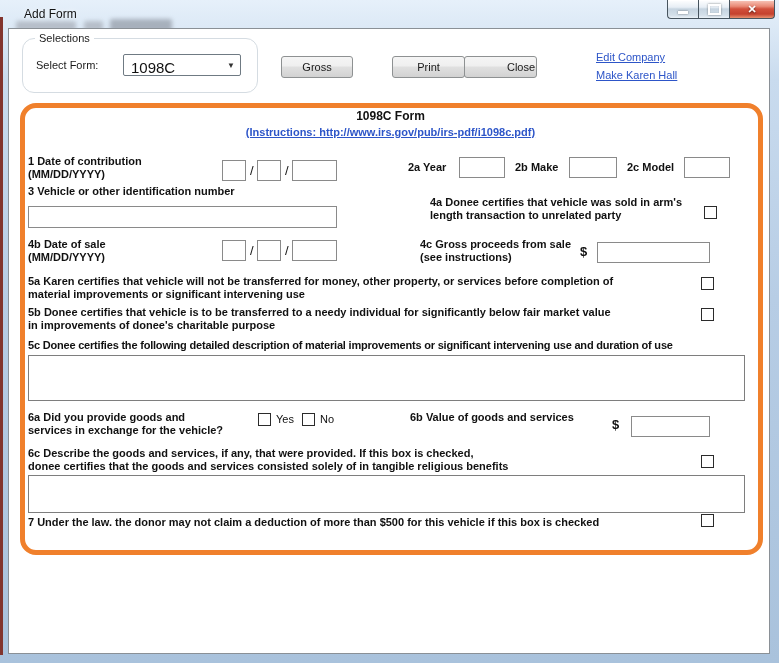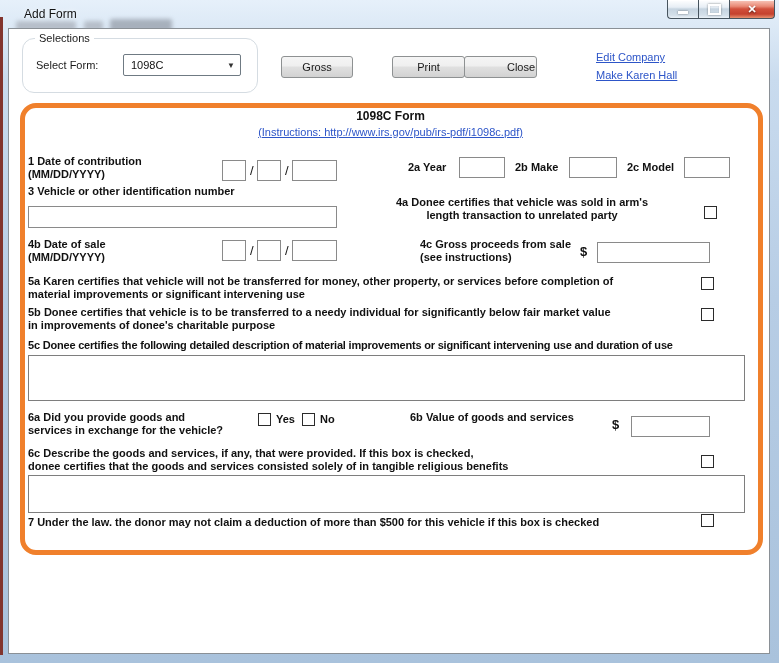--- a/index.html
+++ b/index.html
@@ -27,41 +27,41 @@
   .ico-min{width:10px;height:3px;background:#fff;box-shadow:0 0 2px rgba(0,0,0,.55);margin-top:6px;}
   .ico-max{width:9px;height:7px;border:2px solid #fff;box-shadow:0 0 2px rgba(0,0,0,.45), inset 0 0 1px rgba(0,0,0,.35);}
   .ico-close{color:#fff;font-size:11px;font-weight:bold;line-height:1;text-shadow:0 1px 2px rgba(0,0,0,.55);}
   
   #client{position:absolute;left:8px;top:28px;width:762px;height:626px;background:#fff;border:1px solid #8A9096;box-sizing:border-box;}
   
   .groupbox{position:absolute;left:22px;top:38px;width:234px;height:53px;border:1px solid #D5DCE2;border-radius:12px;}
   .legend{position:absolute;left:12px;top:-7px;background:#fff;padding:0 4px;font-size:11px;color:#1A1A1A;}
   .lbl{position:absolute;font-size:11px;color:#1A1A1A;}
   .combo{position:absolute;left:123px;top:54px;width:118px;height:22px;box-sizing:border-box;border:1px solid #6F7A83;border-radius:2px;background:#fff;cursor:default;}
-  .combo-value{position:absolute;left:7px;top:4px;font-size:11px;color:#111;}
+  .combo-value{position:absolute;left:7px;top:4px;font-size:15px;color:#111;}
   .combo-arrow{position:absolute;right:5px;top:6px;font-size:8px;color:#333;}
   
   .btn{position:absolute;top:56px;height:22px;box-sizing:border-box;border:1px solid #8E9192;border-radius:3px;
        background:linear-gradient(180deg,#F5F5F5 0%,#EFEFEF 45%,#E0E0E0 50%,#D2D2D2 100%);
        font-size:11px;color:#1A1A1A;text-align:center;line-height:20px;cursor:default;}
   .btn.save{left:281px;width:72px;}
   .btn.print{left:392px;width:73px;}
   .btn.closeb{left:464px;width:73px;padding-left:41px;}
   .link{position:absolute;font-size:11px;color:#2D55C8;text-decoration:underline;cursor:pointer;}
   .link.company{left:596px;top:51px;}
   .link.employee{left:596px;top:69px;}
   
   #formbox{position:absolute;left:20px;top:103px;width:733px;height:442px;box-sizing:content-box;border:5px solid #F0802C;border-radius:16px;}
   .center-line{position:absolute;left:20px;width:741px;text-align:center;}
   .form-title{top:109px;font-size:12px;font-weight:bold;color:#111;}
-  .instr{top:126px;font-size:11px;}
+  .instr{top:126px;font-size:11px;font-weight:bold;}
   .instr span{color:#2D55C8;text-decoration:underline;cursor:pointer;}
   
   .bl{position:absolute;font-size:11px;font-weight:bold;line-height:13px;color:#111;white-space:nowrap;}
-  .rl{position:absolute;font-size:11px;font-weight:bold;color:#111;white-space:nowrap;}
+  .rl{position:absolute;font-size:11px;font-weight:normal;color:#111;white-space:nowrap;}
   .cur{position:absolute;font-size:13px;font-weight:bold;color:#111;}
   .sep{position:absolute;font-size:13px;color:#111;}
   
   .inp{position:absolute;box-sizing:border-box;border:1px solid #8A8A8A;background:#fff;font-family:"Liberation Sans",sans-serif;font-size:11px;padding:1px 3px;}
   .ta{position:absolute;box-sizing:border-box;border:1px solid #7E7E7E;background:#fff;resize:none;font-family:"Liberation Sans",sans-serif;font-size:11px;padding:2px 3px;}
   .cb{position:absolute;width:13px;height:13px;box-sizing:border-box;border:1px solid #2B2B2B;background:#fff;cursor:default;}
 </style>
 </head>
 <body>
 
@@ -120,21 +120,21 @@
 
   <div class="bl" style="left:408px;top:161px;">2a Year</div>
   <input class="inp" style="left: 459px; top: 157px; width: 46px; height: 21px;">
   <div class="bl" style="left:515px;top:161px;">2b Make</div>
   <input class="inp" style="left: 569px; top: 157px; width: 48px; height: 21px;">
   <div class="bl" style="left:627px;top:161px;">2c Model</div>
   <input class="inp" style="left: 684px; top: 157px; width: 46px; height: 21px;">
 
   <div class="bl" style="left:28px;top:185px;">3 Vehicle or other identification number</div>
   <input class="inp" style="left: 28px; top: 206px; width: 309px; height: 22px;">
-  <div class="bl" style="left:396px;top:196px;text-align:center;">
+  <div class="bl" style="left:430px;top:196px;">
     <div>4a Donee certifies that vehicle was sold in arm's</div>
       <div>length transaction to unrelated party</div>
   </div>
   <span class="cb" style="left:704px;top:206px;"></span>
 
   <div class="bl" style="left:28px;top:238px;">
     <div>4b Date of sale</div>
       <div>(MM/DD/YYYY)</div>
   </div>
   <input class="inp" style="left: 222px; top: 240px; width: 24px; height: 21px;">

